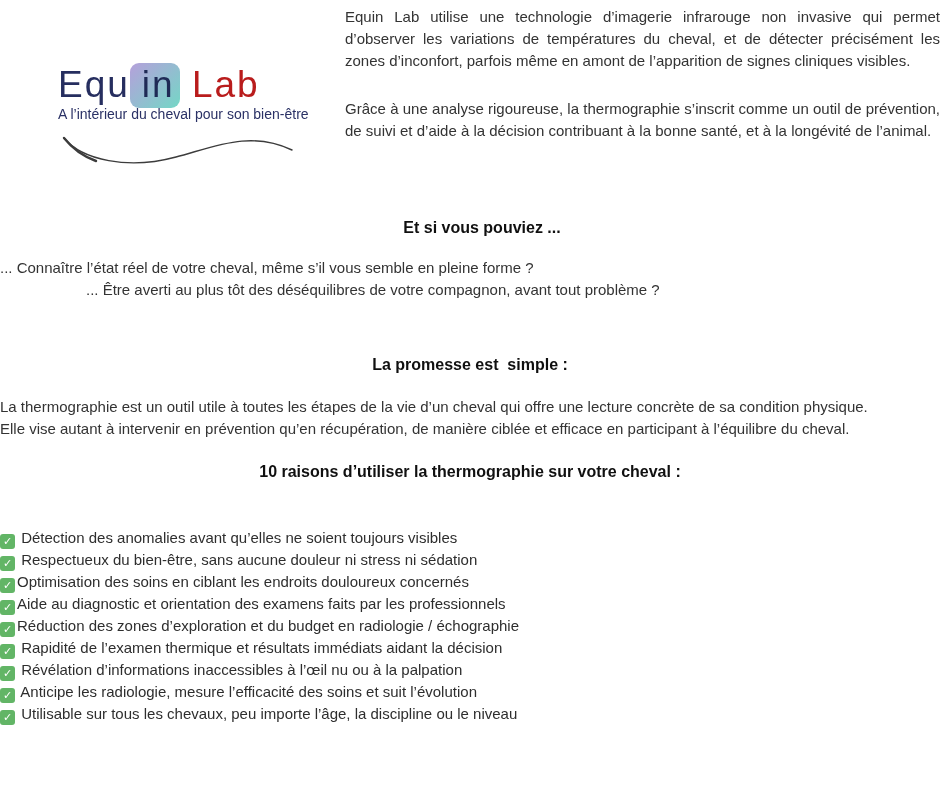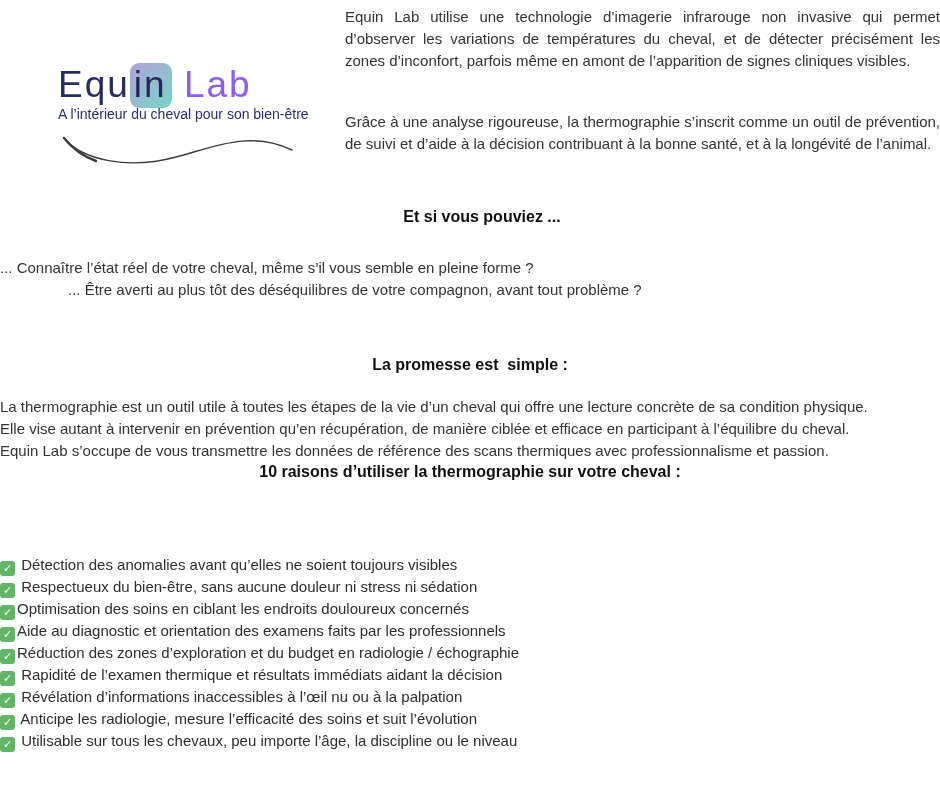--- a/index.html
+++ b/index.html
@@ -18,71 +18,71 @@
     font-size: 37px;
     letter-spacing: 2px;
     color: #262e5f;
     white-space: nowrap;
   }
   .brand-first { color: #262e5f; }
   .brand-highlight {
     color: #1f2a56;
     background: linear-gradient(135deg, #b5a0db 0%, #74d7c6 100%);
     border-radius: 9px;
-    padding: 1px 5px 3px 4px;
+    padding: 1px 5px 3px 12px;
   }
-  .brand-second { color: #8b5cf6; }
+  .brand-second { color: #b91c1c; }
   .tagline {
     font-size: 14px;
     color: #2a3165;
     white-space: nowrap;
   }
   .wave { display: block; margin-top: 4px; }
 
   
   .intro {
     position: absolute; left: 345px; top: 6px; width: 595px;
-    display: flex; flex-direction: column; gap: 39px;
+    display: flex; flex-direction: column; gap: 26px;
   }
   .intro p {
     font-size: 15px; line-height: 22px;
     text-align: justify;
     color: #333333;
   }
 
   
   .section-heading {
     position: absolute; left: 0; width: 940px;
     text-align: center;
     font-size: 16px; font-weight: bold;
     color: #101010;
     white-space: pre-wrap;
   }
-  .heading-teaser  { top: 208px; padding-left: 24px; }
+  .heading-teaser  { top: 219px; padding-left: 24px; }
   .heading-promise { top: 356px; }
   .heading-reasons { top: 463px; }
 
   
   .teaser-lines { position: absolute; left: 0; top: 257px; width: 940px; }
   .teaser-lines div {
     font-size: 15px; line-height: 22px;
     color: #333333; white-space: nowrap;
   }
-  .stagger-1 { margin-left: 68px; }
+  .stagger-1 { margin-left: 86px; }
   .stagger-2 { margin-left: 332px; }
 
   
   .promise-lines { position: absolute; left: 0; top: 396px; width: 853px; }
   .promise-lines div {
     font-size: 15px; line-height: 22px;
     color: #333333; white-space: nowrap;
   }
 
   
-  .reasons { position: absolute; left: 0; top: 527px; width: 879px; list-style: none; margin-top: 27px; }
+  .reasons { position: absolute; left: 0; top: 527px; width: 879px; list-style: none; }
   .reasons li {
     font-size: 15px; line-height: 22px;
     color: #2e2e2e; white-space: nowrap;
   }
   .check {
     display: inline-block;
     width: 15px; height: 15px;
     background: #62b566;
     border-radius: 3px;
     color: #ffffff;
@@ -112,21 +112,20 @@
 <div class="section-heading heading-teaser">Et si vous pouviez ...</div>
 <div class="teaser-lines">
   <div class="stagger-0">... Connaître l’état réel de votre cheval, même s’il vous semble en pleine forme ?</div>
   <div class="stagger-1">... Être averti au plus tôt des déséquilibres de votre compagnon, avant tout problème ?</div>
 </div>
 
 <div class="section-heading heading-promise">La promesse est  simple :</div>
 <div class="promise-lines">
   <div>La thermographie est un outil utile à toutes les étapes de la vie d’un cheval qui offre une lecture concrète de sa condition physique.</div>
   <div>Elle vise autant à intervenir en prévention qu’en récupération, de manière ciblée et efficace en participant à l’équilibre du cheval.</div>
-  <div>Equin Lab s’occupe de vous transmettre les données de référence des scans thermiques avec professionnalisme et passion.</div>
 </div>
 
 <div class="section-heading heading-reasons">10 raisons d’utiliser la thermographie sur votre cheval :</div>
 <ul class="reasons">
   <li><span class="check">✓</span><span> Détection des anomalies avant qu’elles ne soient toujours visibles</span></li>
   <li><span class="check">✓</span><span> Respectueux du bien-être, sans aucune douleur ni stress ni sédation</span></li>
   <li><span class="check">✓</span><span>Optimisation des soins en ciblant les endroits douloureux concernés</span></li>
   <li><span class="check">✓</span><span>Aide au diagnostic et orientation des examens faits par les professionnels</span></li>
   <li><span class="check">✓</span><span>Réduction des zones d’exploration et du budget en radiologie / échographie</span></li>
   <li><span class="check">✓</span><span> Rapidité de l’examen thermique et résultats immédiats aidant la décision</span></li>

